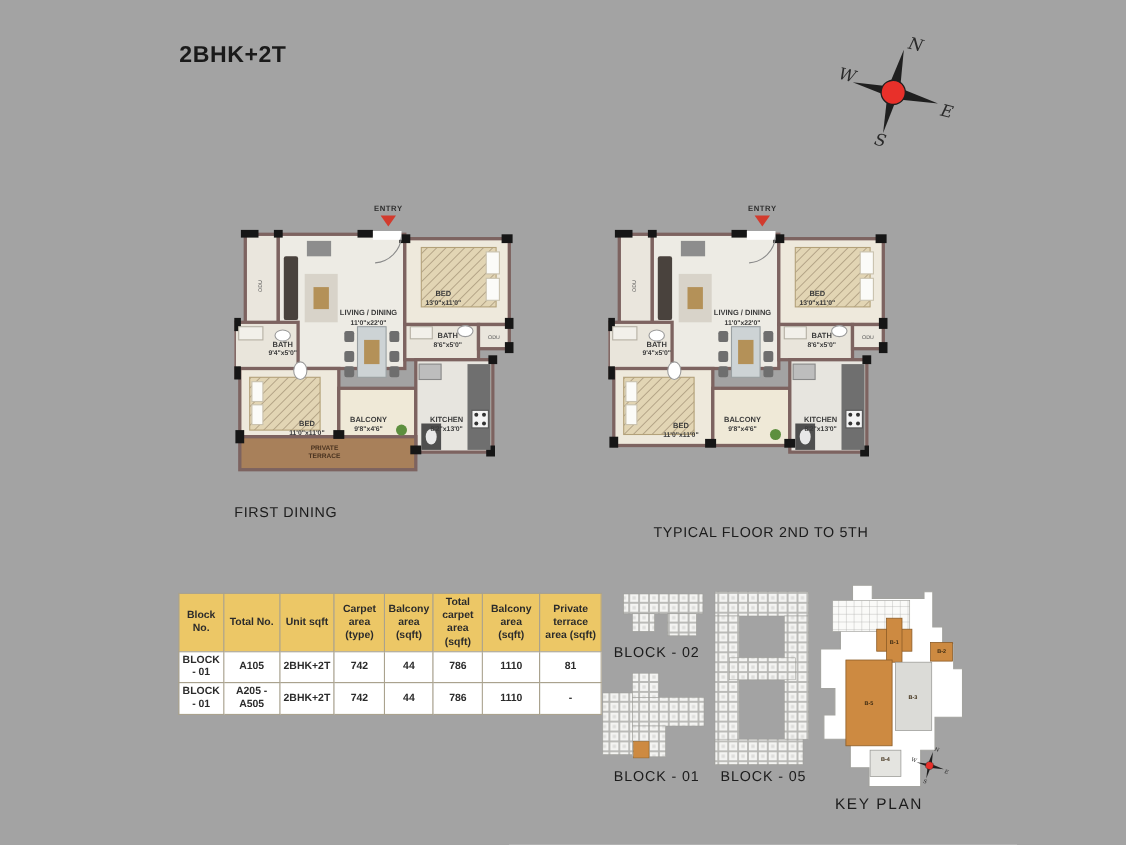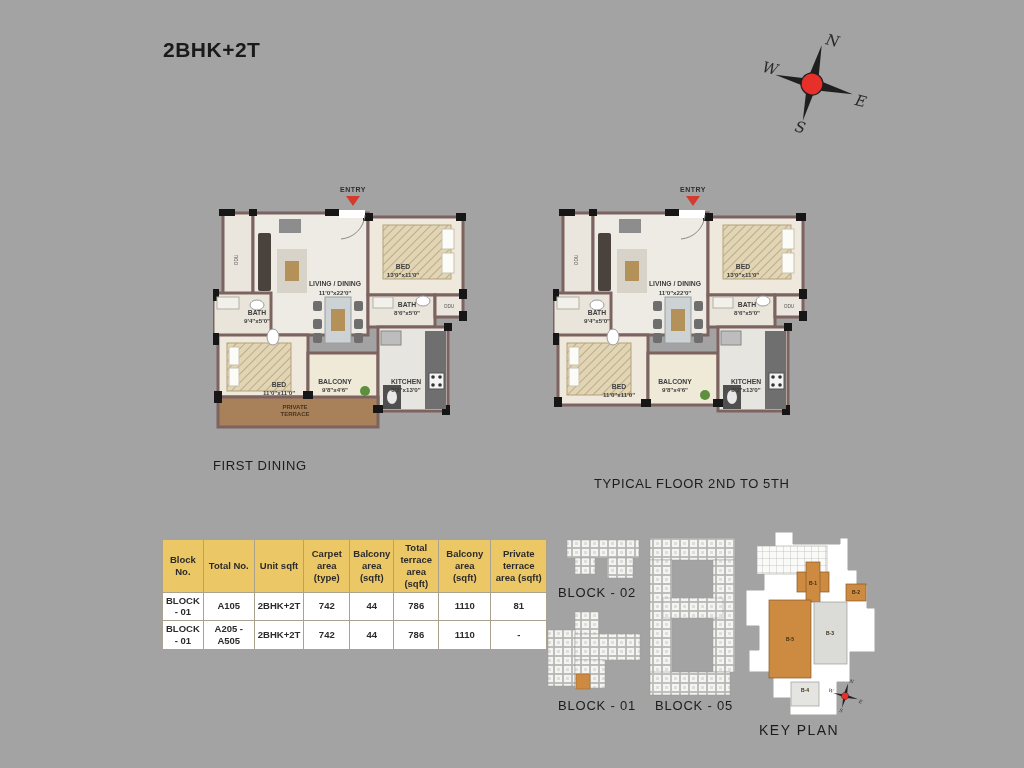--- a/index.html
+++ b/index.html
@@ -256,21 +256,21 @@
   <div class="plan-caption" style="left:558px; top:476px;margin-left:36px;">TYPICAL FLOOR 2ND TO 5TH</div>
 
   <table class="area">
     <thead>
       <tr>
         <th style="width:29px">Block No.</th>
         <th style="width:51px">Total No.</th>
         <th style="width:43px">Unit sqft</th>
         <th style="width:46px">Carpet area (type)</th>
         <th style="width:39px">Balcony area (sqft)</th>
-        <th style="width:45px">Total terrace area (sqft)</th>
+        <th style="width:45px">Total carpet area (sqft)</th>
         <th style="width:52px">Balcony area (sqft)</th>
         <th style="width:56px">Private terrace area (sqft)</th>
       </tr>
     </thead>
     <tbody>
       <tr>
         <td>BLOCK - 01</td>
         <td>A105</td>
         <td>2BHK+2T</td>
         <td>742</td>

